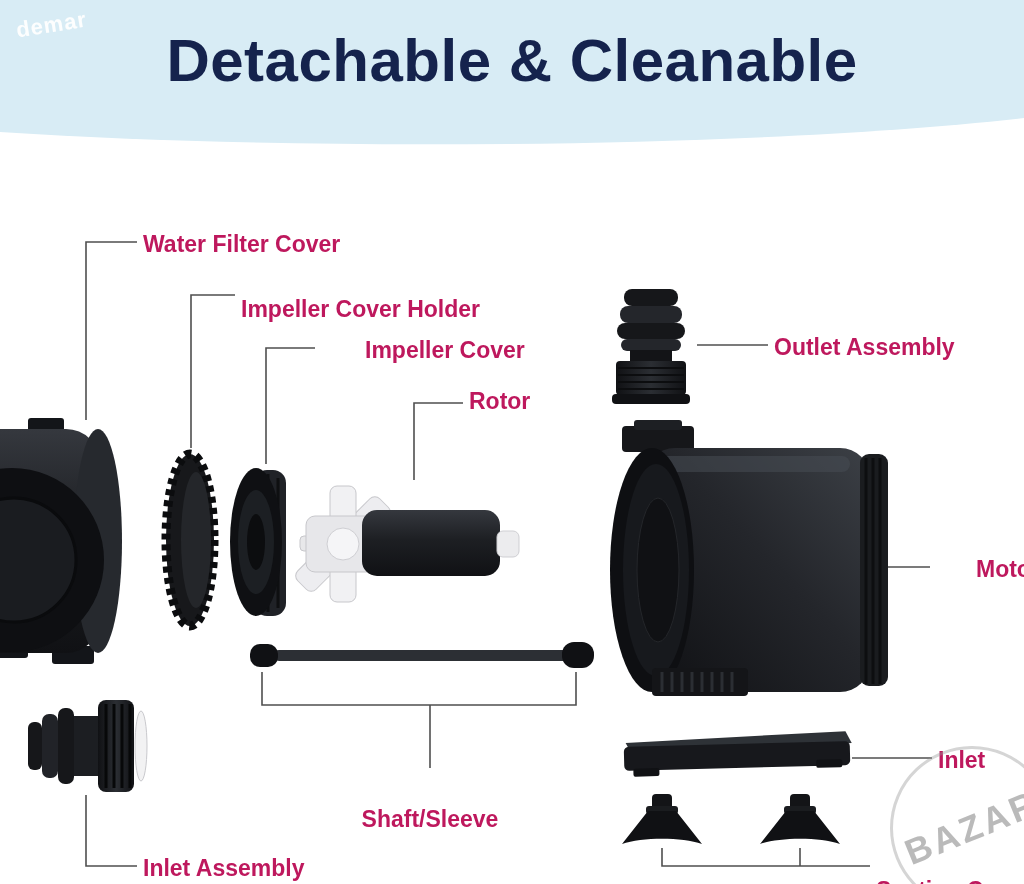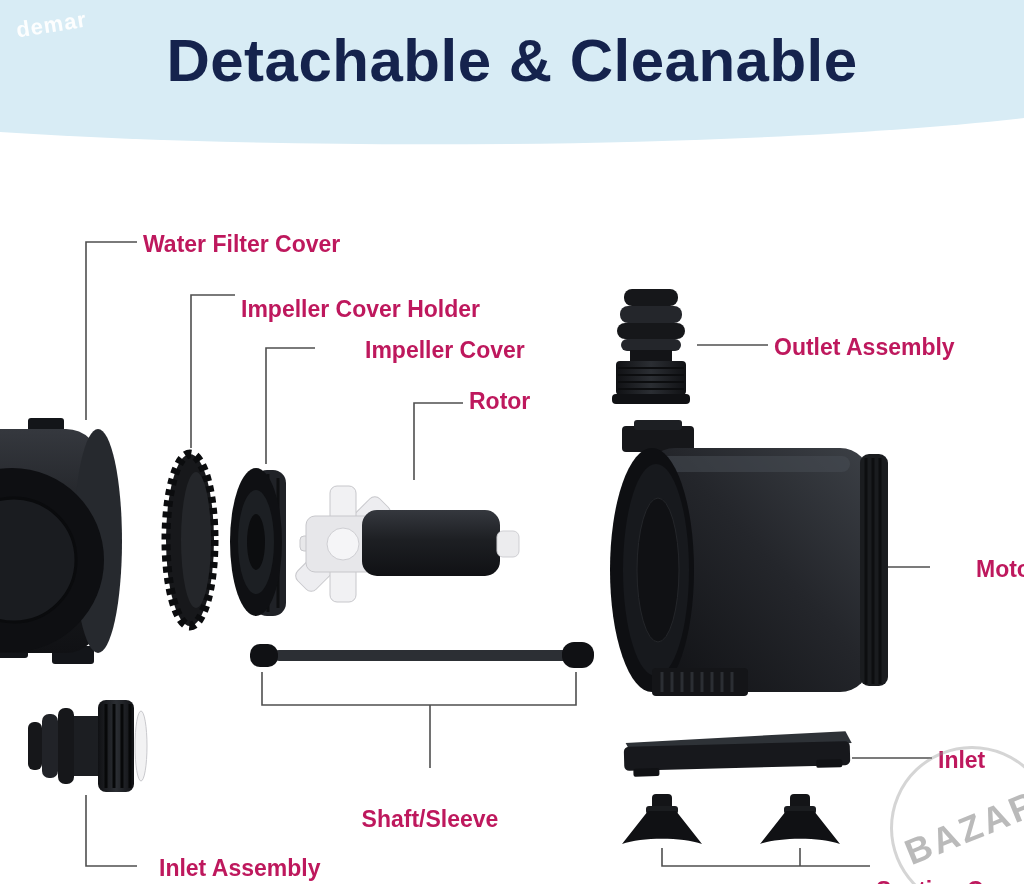--- a/index.html
+++ b/index.html
@@ -34,21 +34,21 @@
     color:#be185d; white-space:nowrap;
   }
   .lbl-wfc   { left:143px; top:231px; }
   .lbl-ich   { left:241px; top:296px;text-align:center; }
   .lbl-ic    { left:321px; top:337px;margin-left:44px; }
   .lbl-rotor { left:469px; top:388px; }
   .lbl-out   { left:774px; top:334px; }
   .lbl-motor { left:936px; top:556px;margin-left:40px; }
   .lbl-shaft { left:430px; top:774px; transform:translateX(-50%);margin-top:32px; }
   .lbl-base  { left:938px; top:747px; }
-  .lbl-inlet { left:143px; top:855px;margin-left:16px; }
+  .lbl-inlet { left:143px; top:855px; }
   .lbl-cup   { left:876px; top:877px; }
 </style>
 </head>
 <body>
 
 <div class="canvas">
 
   <svg class="art" width="1024" height="884" viewBox="0 0 1024 884">
     <defs>
       <linearGradient id="gBody" x1="0" y1="0" x2="0" y2="1">

